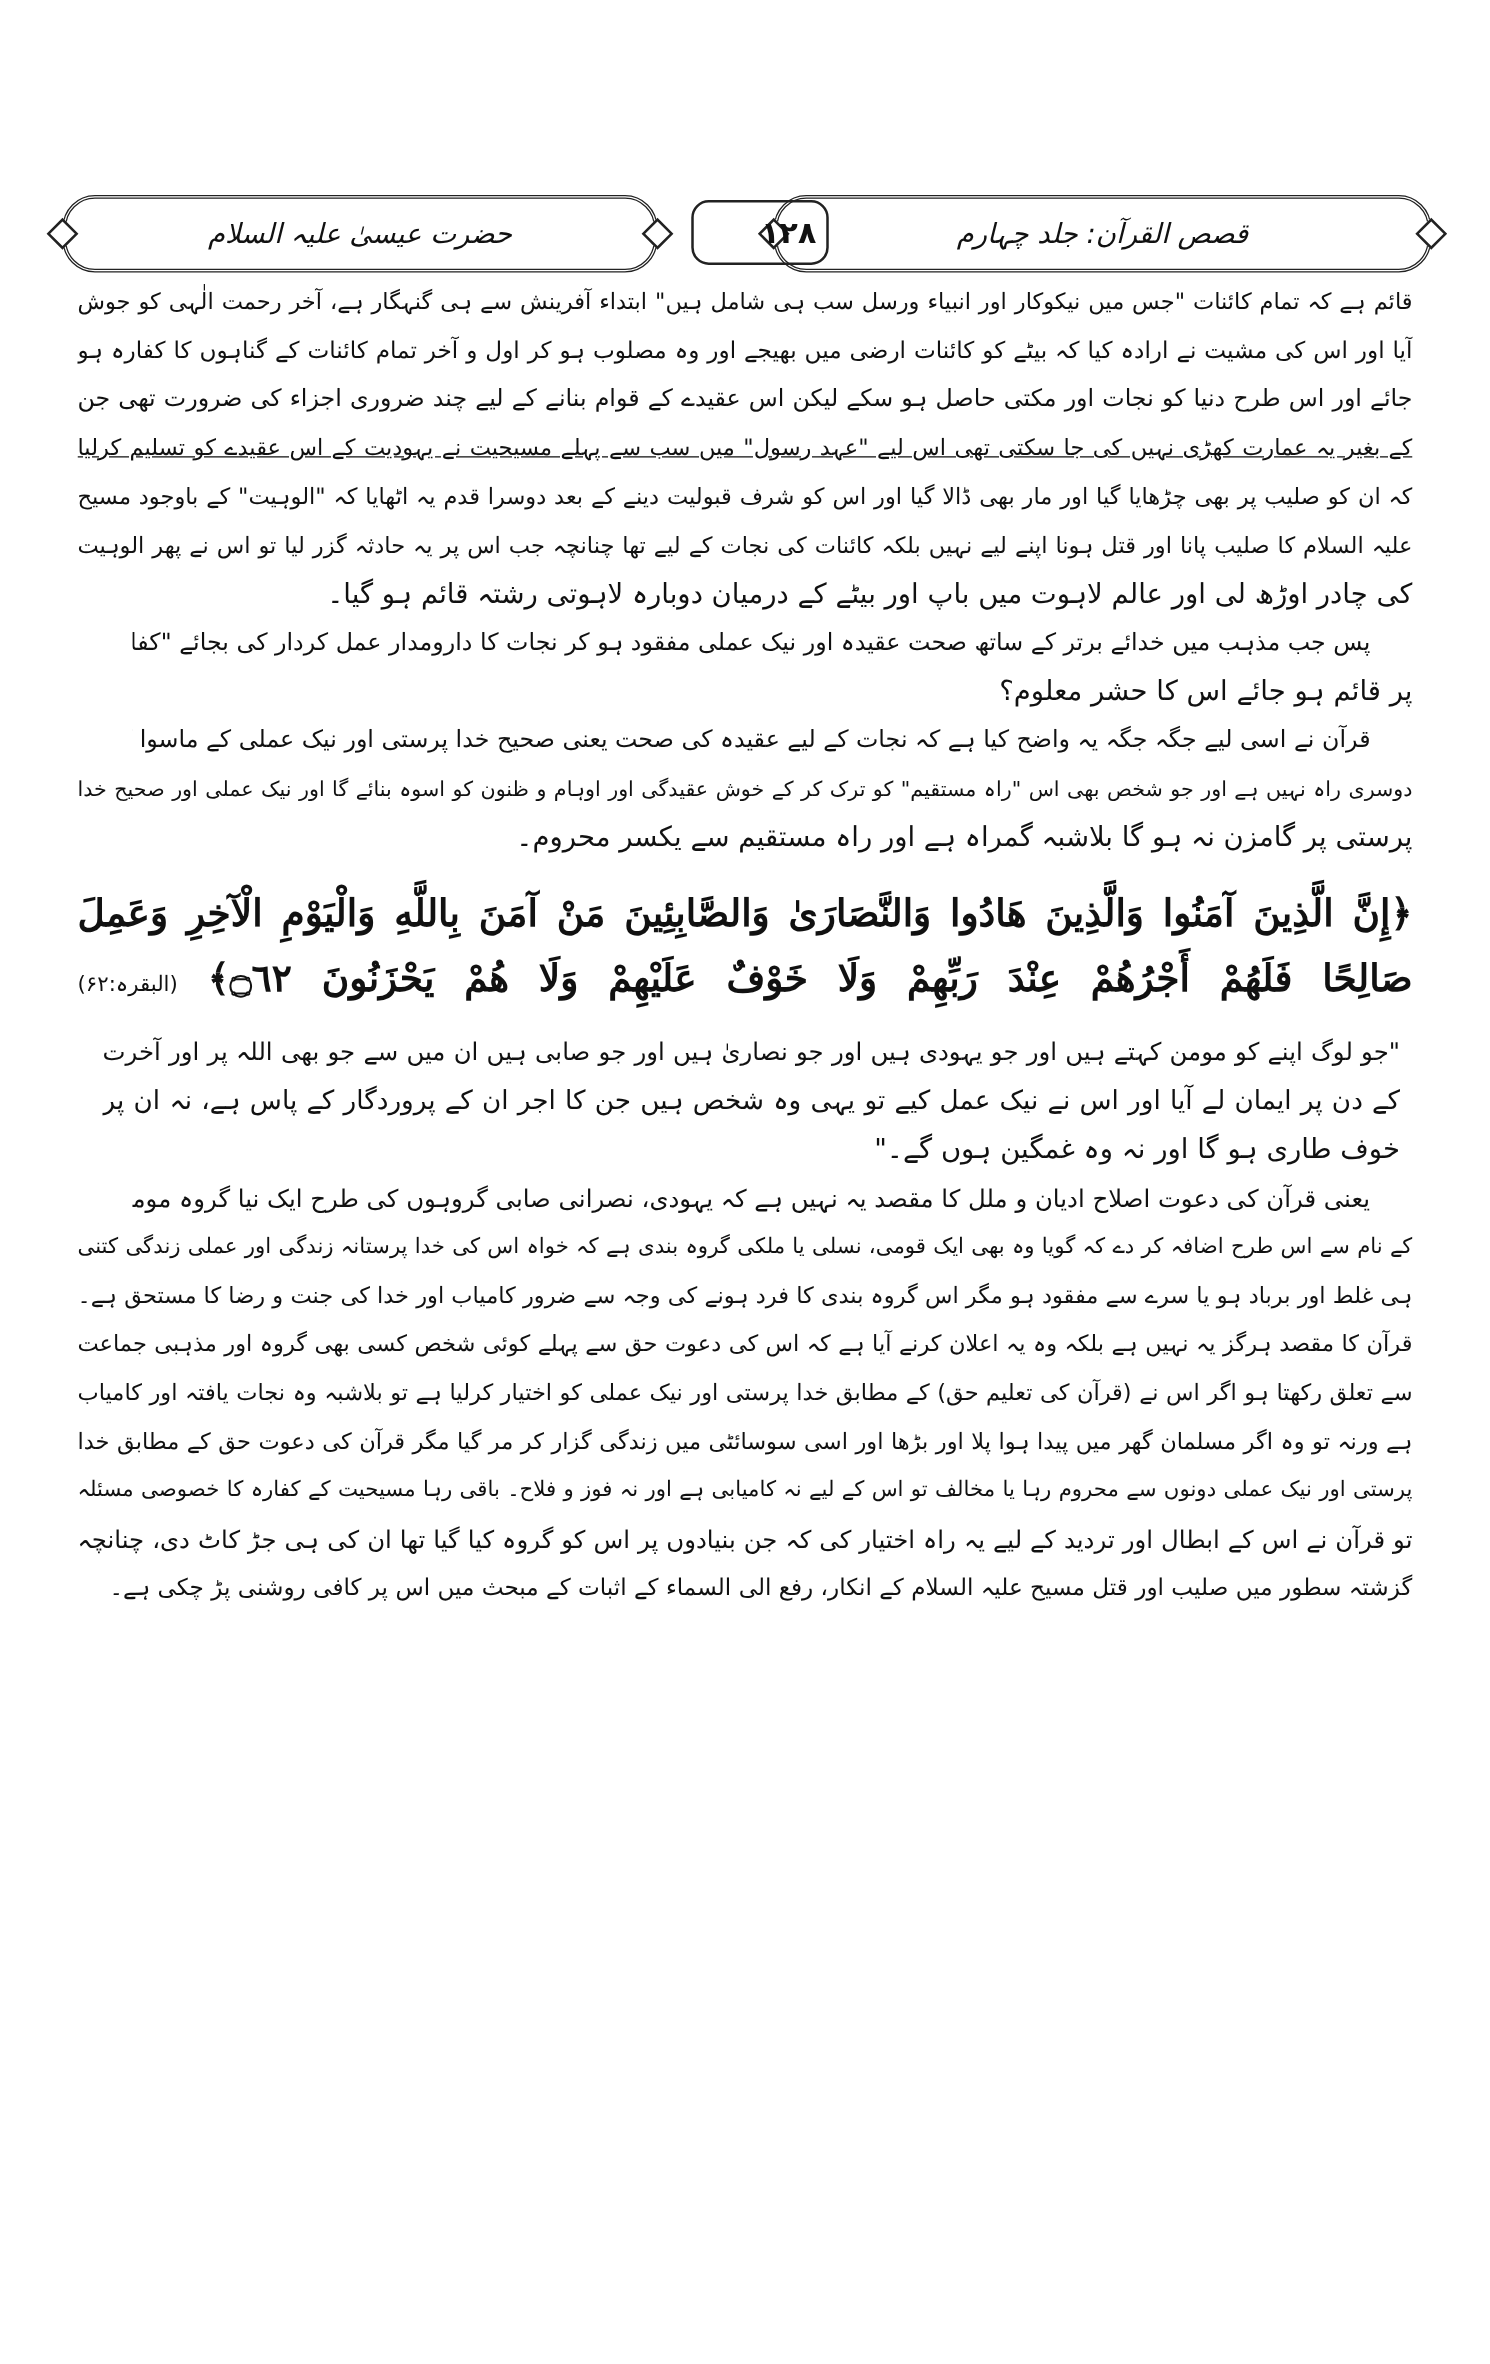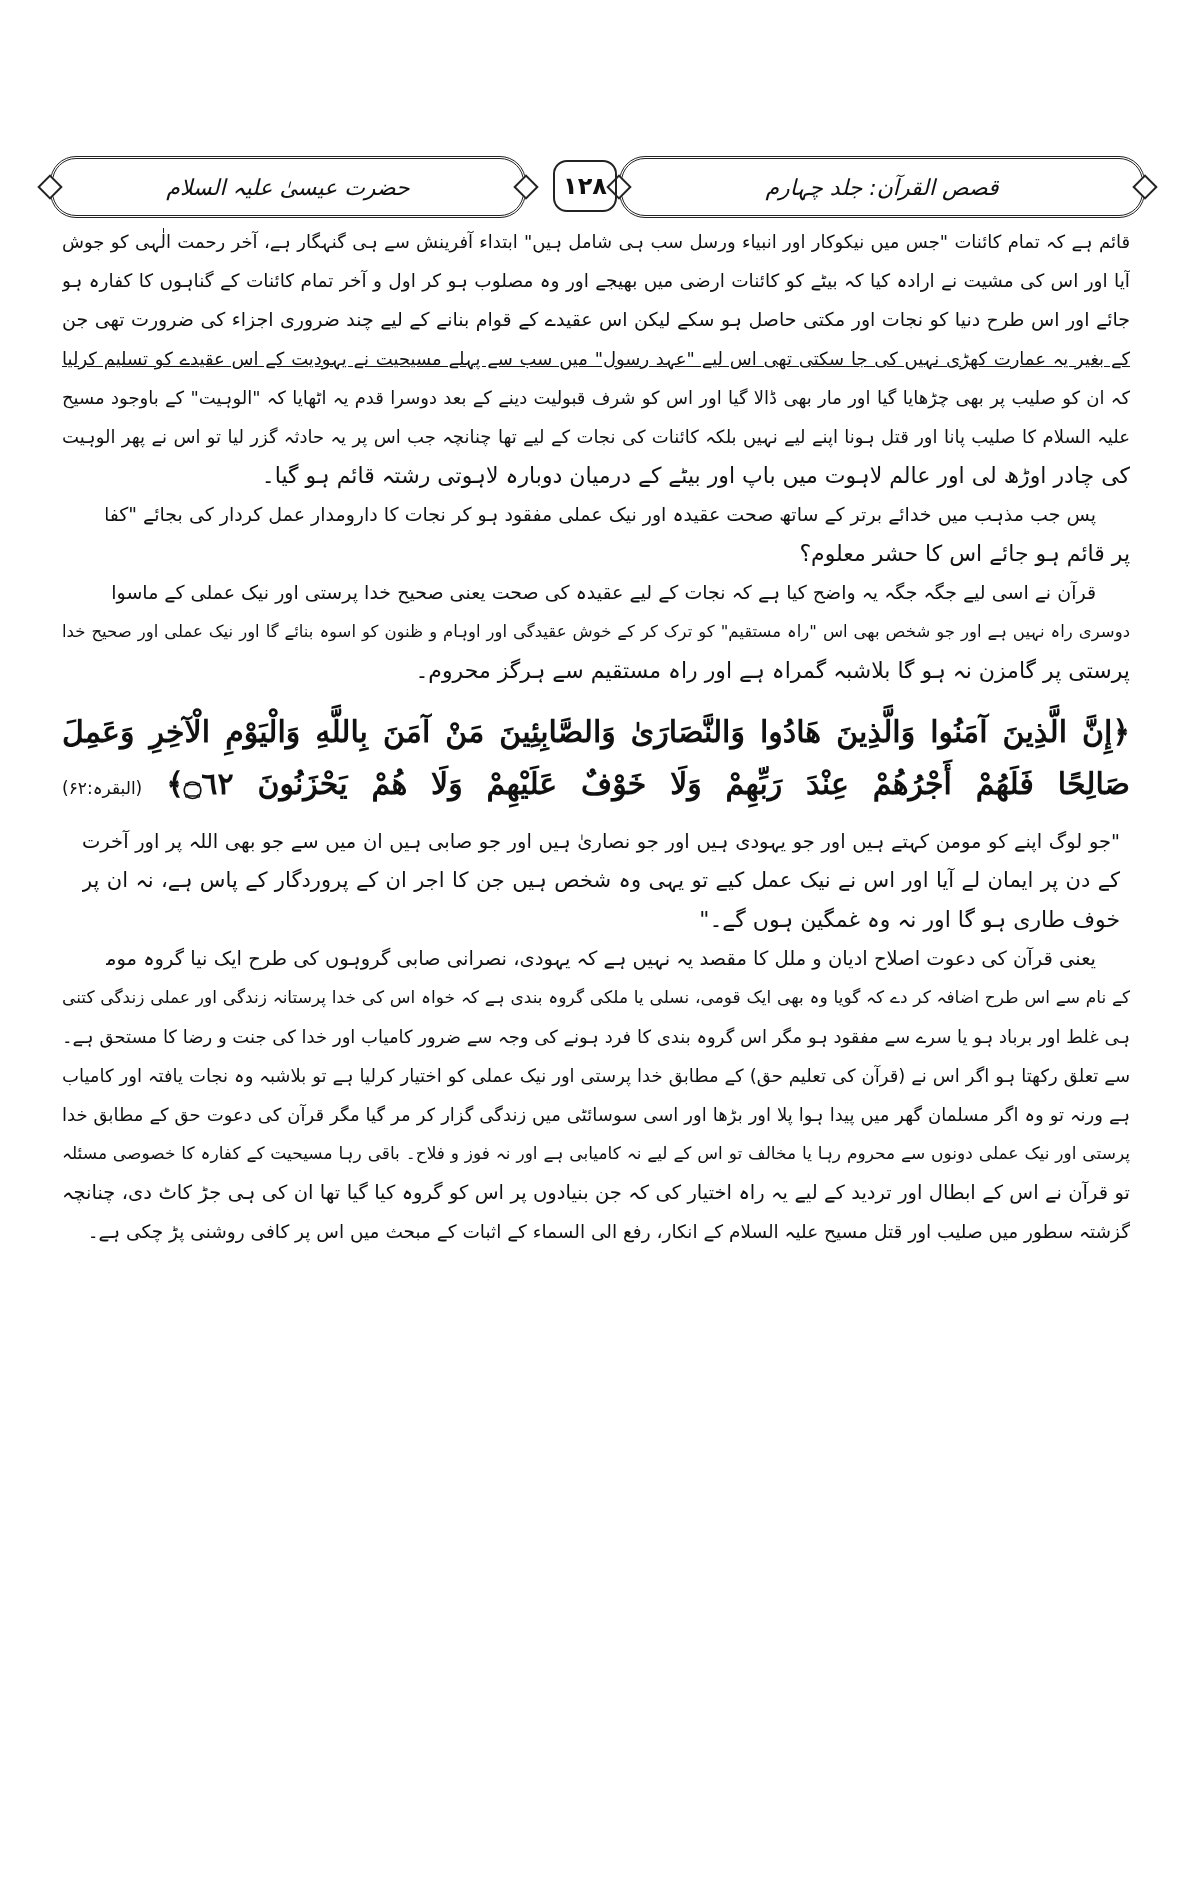--- a/index.html
+++ b/index.html
@@ -19,21 +19,21 @@
       border: 2px solid #222; transform: translateY(-50%) rotate(45deg); background: #fff;
     }
     .cartouche::before { left: -12px; }
     .cartouche::after  { right: -12px; }
     .cart-right { right: 20px; width: 520px; }
     .cart-left  { left: 20px;  width: 470px; }
     .page-num {
       position: absolute; left: 523px; top: 10px; width: 60px; height: 48px;
       border: 2.5px solid #222; border-radius: 14px;
       display: flex; align-items: center; justify-content: center;
-      font-family: "DejaVu Sans", sans-serif; font-size: 24px; font-weight: bold;
+      font-family: "DejaVu Sans", sans-serif; font-size: 24px; font-weight: bold; padding-left: 46px;
     }
 
     
     .body-text {
       position: absolute; left: 62px; width: 1068px; top: 222px;
       direction: rtl; text-align: justify;
       font-family: "DejaVu Sans", sans-serif; font-size: 22px; line-height: 39px;
     }
     .para { margin: 0; text-align-last: right; }
     .para .ln { display: block; text-align: justify; text-align-last: justify; white-space: nowrap; overflow: hidden; }
@@ -77,41 +77,42 @@
     </div>
 
     <div class="para">
       <span class="ln indent" style="font-size: 19px;">پس جب مذہب میں خدائے برتر کے ساتھ صحت عقیدہ اور نیک عملی مفقود ہو کر نجات کا دارومدار عمل کردار کی بجائے "کفارہ"</span>
       <span class="ln last">پر قائم ہو جائے اس کا حشر معلوم؟</span>
     </div>
 
     <div class="para">
       <span class="ln indent" style="font-size: 19px;">قرآن نے اسی لیے جگہ جگہ یہ واضح کیا ہے کہ نجات کے لیے عقیدہ کی صحت یعنی صحیح خدا پرستی اور نیک عملی کے ماسوا کوئی</span>
       <span class="ln" style="font-size: 16.5px;">دوسری راہ نہیں ہے اور جو شخص بھی اس "راہ مستقیم" کو ترک کر کے خوش عقیدگی اور اوہام و ظنون کو اسوہ بنائے گا اور نیک عملی اور صحیح خدا</span>
-      <span class="ln last">پرستی پر گامزن نہ ہو گا بلاشبہ گمراہ ہے اور راہ مستقیم سے ہرگز محروم۔</span>
+      <span class="ln last">پرستی پر گامزن نہ ہو گا بلاشبہ گمراہ ہے اور راہ مستقیم سے یکسر محروم۔</span>
     </div>
 
     <div class="ayah">
       <span class="ln">﴿إِنَّ الَّذِينَ آمَنُوا وَالَّذِينَ هَادُوا وَالنَّصَارَىٰ وَالصَّابِئِينَ مَنْ آمَنَ بِاللَّهِ وَالْيَوْمِ الْآخِرِ وَعَمِلَ</span>
       <span class="ln">
         <span>صَالِحًا فَلَهُمْ أَجْرُهُمْ عِنْدَ رَبِّهِمْ وَلَا خَوْفٌ عَلَيْهِمْ وَلَا هُمْ يَحْزَنُونَ ۝٦٢﴾</span>
         <span class="ref">(البقرہ:۶۲)</span>
       </span>
     </div>
 
     <div class="para translation">
       <span class="ln" style="font-size: 19.5px;">"جو لوگ اپنے کو مومن کہتے ہیں اور جو یہودی ہیں اور جو نصاریٰ ہیں اور جو صابی ہیں ان میں سے جو بھی اللہ پر اور آخرت</span>
       <span class="ln" style="font-size: 21px;">کے دن پر ایمان لے آیا اور اس نے نیک عمل کیے تو یہی وہ شخص ہیں جن کا اجر ان کے پروردگار کے پاس ہے، نہ ان پر</span>
       <span class="ln last">خوف طاری ہو گا اور نہ وہ غمگین ہوں گے۔"</span>
     </div>
 
     <div class="para">
       <span class="ln indent" style="font-size: 19.5px;">یعنی قرآن کی دعوت اصلاح ادیان و ملل کا مقصد یہ نہیں ہے کہ یہودی، نصرانی صابی گروہوں کی طرح ایک نیا گروہ مومنوں</span>
       <span class="ln" style="font-size: 17px;">کے نام سے اس طرح اضافہ کر دے کہ گویا وہ بھی ایک قومی، نسلی یا ملکی گروہ بندی ہے کہ خواہ اس کی خدا پرستانہ زندگی اور عملی زندگی کتنی</span>
       <span class="ln" style="font-size: 18px;">ہی غلط اور برباد ہو یا سرے سے مفقود ہو مگر اس گروہ بندی کا فرد ہونے کی وجہ سے ضرور کامیاب اور خدا کی جنت و رضا کا مستحق ہے۔</span>
+      <span class="ln" style="font-size: 18px;">قرآن کا مقصد ہرگز یہ نہیں ہے بلکہ وہ یہ اعلان کرنے آیا ہے کہ اس کی دعوت حق سے پہلے کوئی شخص کسی بھی گروہ اور مذہبی جماعت</span>
       <span class="ln" style="font-size: 18px;">سے تعلق رکھتا ہو اگر اس نے (قرآن کی تعلیم حق) کے مطابق خدا پرستی اور نیک عملی کو اختیار کرلیا ہے تو بلاشبہ وہ نجات یافتہ اور کامیاب</span>
       <span class="ln" style="font-size: 18px;">ہے ورنہ تو وہ اگر مسلمان گھر میں پیدا ہوا پلا اور بڑھا اور اسی سوسائٹی میں زندگی گزار کر مر گیا مگر قرآن کی دعوت حق کے مطابق خدا</span>
       <span class="ln" style="font-size: 17px;">پرستی اور نیک عملی دونوں سے محروم رہا یا مخالف تو اس کے لیے نہ کامیابی ہے اور نہ فوز و فلاح۔ باقی رہا مسیحیت کے کفارہ کا خصوصی مسئلہ</span>
       <span class="ln" style="font-size: 19.5px;">تو قرآن نے اس کے ابطال اور تردید کے لیے یہ راہ اختیار کی کہ جن بنیادوں پر اس کو گروہ کیا گیا تھا ان کی ہی جڑ کاٹ دی، چنانچہ</span>
       <span class="ln last" style="font-size: 18.5px;">گزشتہ سطور میں صلیب اور قتل مسیح علیہ السلام کے انکار، رفع الی السماء کے اثبات کے مبحث میں اس پر کافی روشنی پڑ چکی ہے۔</span>
     </div>
 
   </div>
 </div>
 

